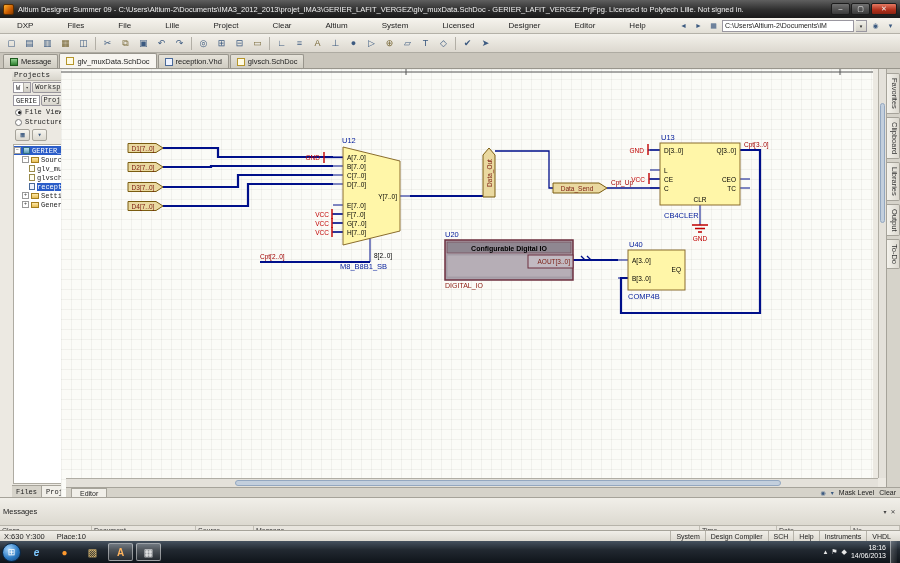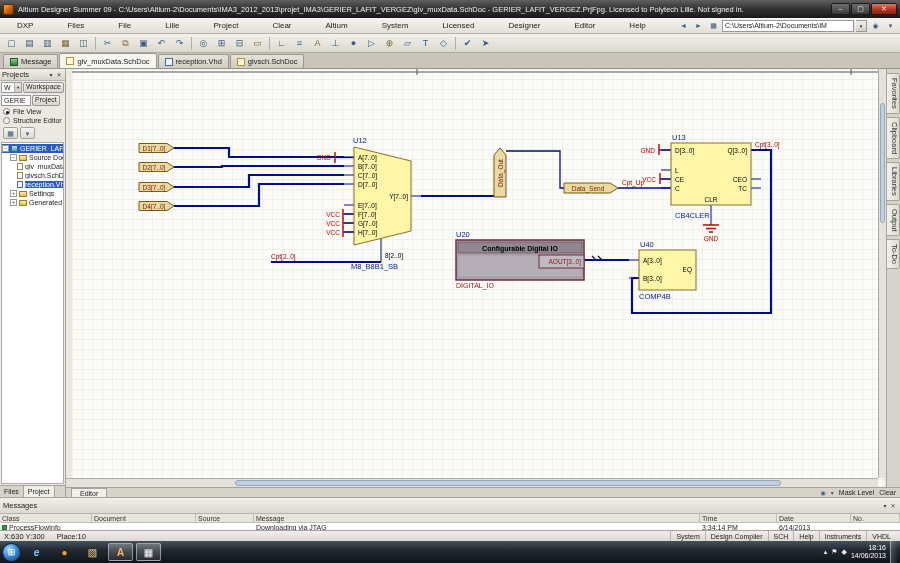--- a/index.html
+++ b/index.html
@@ -45,22 +45,22 @@
   .dtab { height:14px; display:flex; align-items:center; gap:3px; padding:0 6px; font-size:7.5px;
     background:linear-gradient(#e6e3da,#cfccc2); border:1px solid #98958c; border-bottom:none;
     border-radius:2px 2px 0 0; white-space:nowrap; }
   .dtab.active { background:#f7f5f0; height:15px; }
   .ticn { width:8px; height:8px; flex:0 0 auto; }
   .ticn-dev { background:linear-gradient(#8fd18f,#2f7f2f); border:1px solid #1e5a1e; }
   .ticn-sch { background:#fffbe4; border:1px solid #b5952a; }
   .ticn-vhd { background:#eef3ff; border:1px solid #4a6a99; }
 
   
-  .projects { position:absolute; left:0; top:69px; width:66px; height:428px; background:#ece9e2;
-    border-right:1px solid #a6a39a; display:flex; flex-direction:column; overflow:hidden; }
+  .projects { position:absolute; left:12px; top:69px; width:66px; height:428px; background:#ece9e2;
+    border-right:1px solid #a6a39a; display:flex; flex-direction:column; overflow:hidden;font-family:Liberation Mono, monospace; }
   .p-header { height:12px; flex:0 0 auto; background:linear-gradient(#f1efe9,#d8d5cc);
     border-bottom:1px solid #b6b3aa; display:flex; align-items:center; padding:0 2px; font-size:7.5px; }
   .p-header .sp { flex:1; }
   .ph-icn { font-size:6px; width:8px; text-align:center; color:#444; }
   .p-row { display:flex; gap:1px; padding:1px 1px; align-items:center; flex:0 0 auto; }
   .combo { height:11px; background:#fff; border:1px solid #9a97a0; font-size:7px;
     display:flex; align-items:center; padding-left:2px; overflow:hidden; }
   .combo .ar { margin-left:auto; font-size:4.5px; width:7px; text-align:center; height:100%;
     line-height:10px; background:linear-gradient(#eceae3,#cfccc3); border-left:1px solid #b0ada4; }
   .pbtn { height:11px; background:linear-gradient(#f6f4ee,#d6d3ca); border:1px solid #98959c;
@@ -81,21 +81,21 @@
   .icn-vhd { width:6px; height:7px; flex:0 0 auto; background:#f0f4ff; border:1px solid #4a6a99; }
   .trow.rootsel { background:#2a5cc8; color:#fff; }
   .trow .lbl { overflow:hidden; }
   .trow .lbl.sel { background:#2a5cc8; color:#fff; }
   .ind1 { padding-left:8px; } .ind2 { padding-left:15px; }
   .p-tabs { height:12px; flex:0 0 auto; display:flex; background:#d6d3ca; border-top:1px solid #a6a39a; font-size:7px; }
   .p-tab { padding:0 4px; display:flex; align-items:center; border-right:1px solid #a6a39a; }
   .p-tab.active { background:#f1efe9; }
 
   
-  .canvas { position:absolute; left:72px; top:69px; width:812px; height:469px; background:#fbfbf7;
+  .canvas { position:absolute; left:61px; top:69px; width:812px; height:469px; background:#fbfbf7;
     background-image:linear-gradient(rgba(120,118,100,0.08) 1px,transparent 1px),
                      linear-gradient(90deg,rgba(120,118,100,0.08) 1px,transparent 1px);
     background-size:10px 10px; overflow:hidden; }
   .canvas svg { position:absolute; left:0; top:0; }
   svg text { font-family:"Liberation Sans",sans-serif; }
   .p  { stroke:#000f8a; stroke-width:1; fill:none; }
   .w  { stroke:#000f8a; stroke-width:1.3; fill:none; }
   .b  { stroke:#000f8a; stroke-width:2.2; fill:none; }
   .pw { stroke:#c00000; stroke-width:1.4; fill:none; }
   .part { fill:#fff6a8; stroke:#8a6d2e; stroke-width:1; }
@@ -128,21 +128,21 @@
   .bottombar { position:absolute; left:66px; top:487px; width:834px; height:10px; background:#d6d3ca;
     border-top:1px solid #a6a39a; display:flex; align-items:flex-end; font-size:7px; }
   .editor-tab { height:9px; background:#f1efe9; border:1px solid #a6a39a; border-bottom:none;
     margin-left:5px; padding:0 8px; display:flex; align-items:center; }
   .bb-right { margin-left:auto; display:flex; align-items:center; gap:5px; padding-right:4px; height:100%; }
   .bb-icn { font-size:6px; color:#3c5a80; }
 
   
   .messages { position:absolute; left:0; top:497px; width:900px; height:33px; background:#fff;
     border-top:1px solid #a6a39a; display:flex; flex-direction:column; overflow:hidden; }
-  .m-header { height:16px; flex:0 0 auto; background:linear-gradient(#f1efe9,#dcd9d0);
+  .m-header { height:28px; flex:0 0 auto; background:linear-gradient(#f1efe9,#dcd9d0);
     border-bottom:1px solid #b6b3aa; display:flex; align-items:center; padding:0 3px; font-size:7.5px; }
   .m-header .sp { flex:1; }
   .m-cols { display:flex; height:9px; flex:0 0 auto; background:#e8e5de; border-bottom:1px solid #c0bdb4; }
   .m-col { border-right:1px solid #c0bdb4; padding:0 2px; font-size:7px; color:#333; display:flex; align-items:center; }
   .c0{width:92px;} .c1{width:104px;} .c2{width:58px;} .c3{width:446px;} .c4{width:77px;} .c5{width:74px;} .c6{flex:1;}
   .m-row { display:flex; height:8px; align-items:center; font-size:7px; flex:0 0 auto; }
   .m-cell { padding:0 2px; overflow:hidden; white-space:nowrap; display:flex; align-items:center; }
   .m-dot { width:5px; height:5px; background:#3a9a3a; border:1px solid #267326; margin-right:2px; flex:0 0 auto; }
 
   

